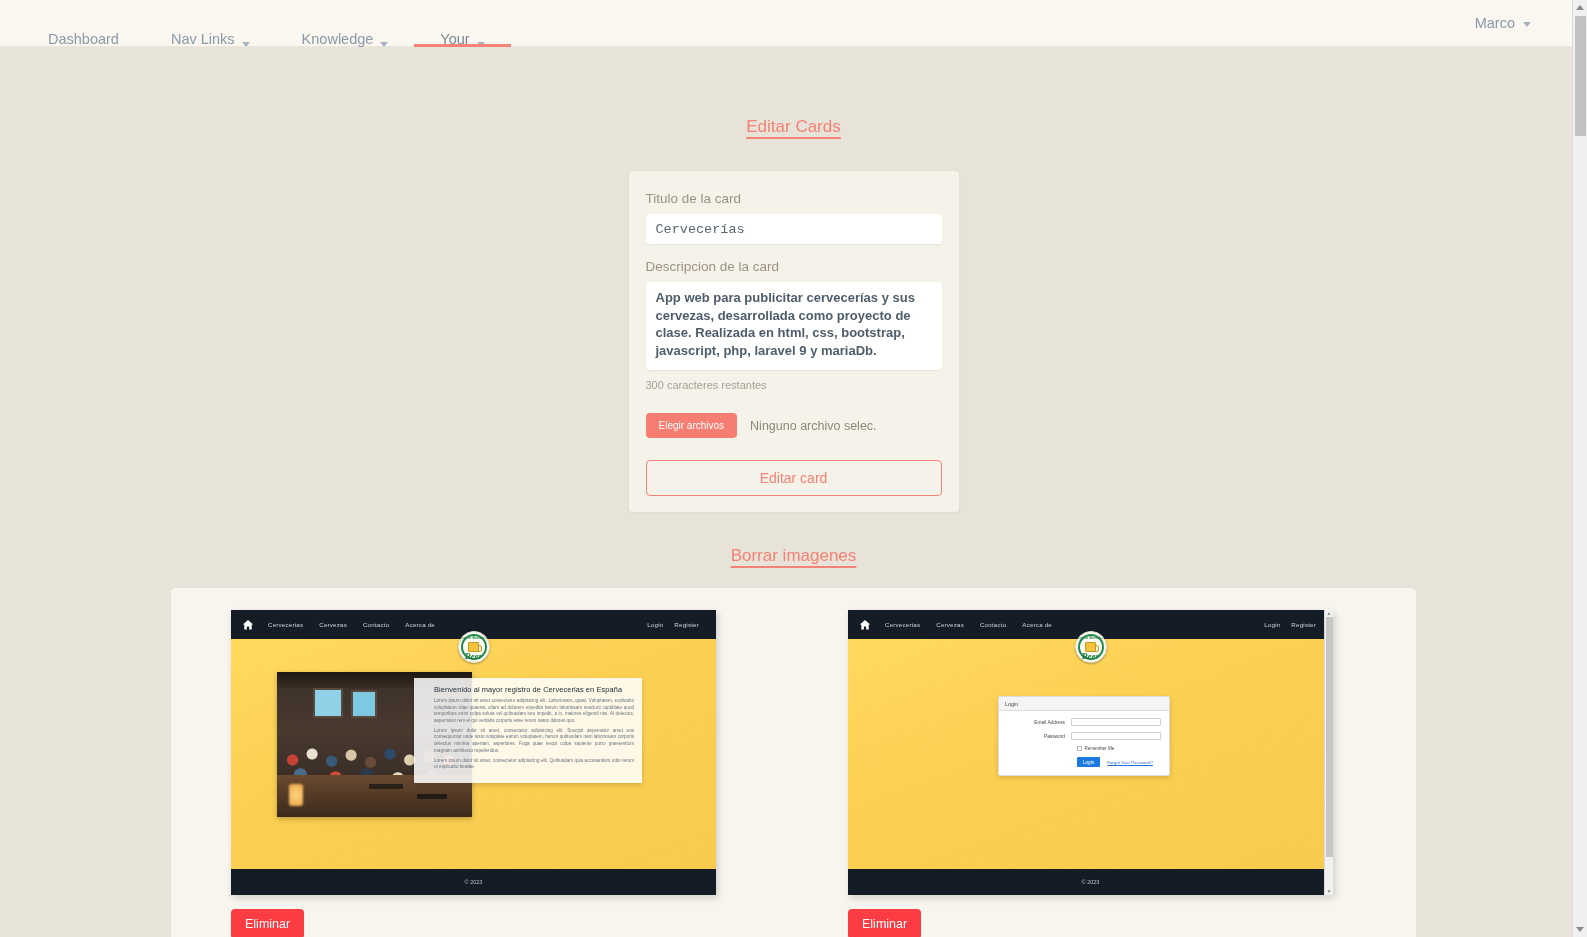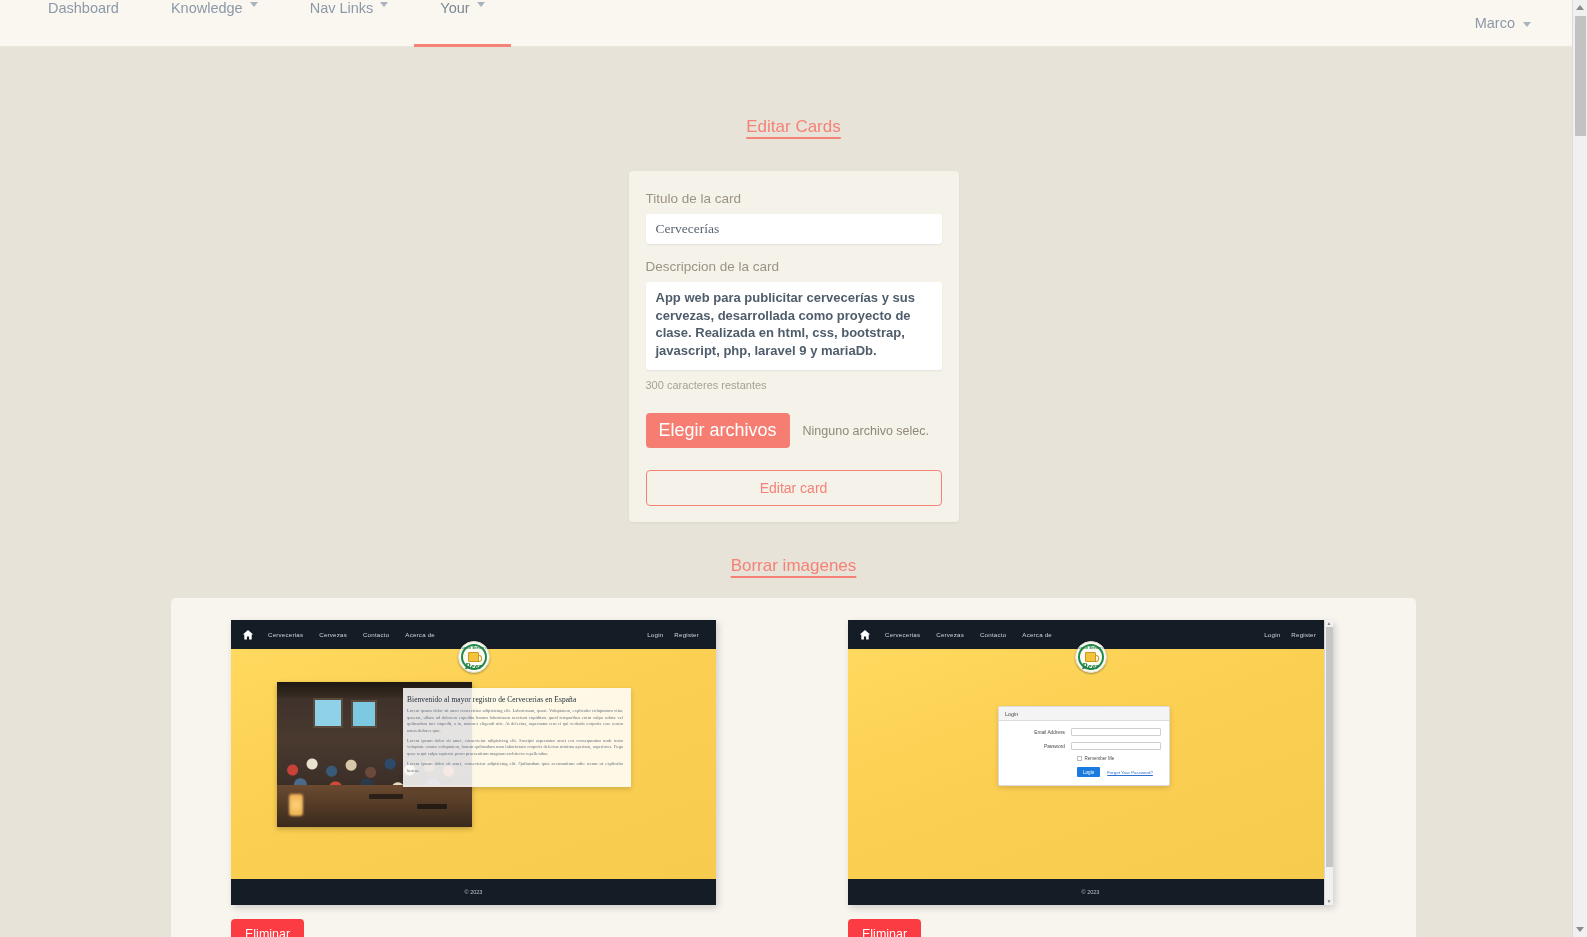--- a/index.html
+++ b/index.html
@@ -18,21 +18,21 @@
     background: #faf7f1;
     display: flex;
     align-items: center;
     border-bottom: 1px solid #ece7dd;
   }
   .topnav-left { display: flex; align-items: center; height: 100%; padding-left: 22px; }
   .nav-item {
     position: relative;
     height: 47px;
     display: flex;
-    align-items: flex-start;
+    align-items: flex-end;
     gap: 7px;
     padding: 0 26px;
     font-size: 14.5px;
     color: #8b99a8;
     cursor: pointer;
     white-space: nowrap;
   }
   .nav-item.active { color: #7d8893; }
   .nav-item.active::after {
     content: "";
@@ -133,21 +133,21 @@
     color: #9b9384;
     margin-bottom: 8px;
   }
   .text-input {
     width: 100%;
     height: 30px;
     background: #ffffff;
     border: none;
     border-radius: 3px;
     padding: 0 10px;
-    font-family: Liberation Serif, serif;
+    font-family: Liberation Mono, monospace;
     font-size: 13.5px;
     color: #5a6672;
     box-shadow: 0 1px 2px rgba(0,0,0,0.07);
     outline: none;
   }
   .spacer-12 { height: 15px; }
   .textarea-input {
     width: 100%;
     height: 88px;
     background: #ffffff;
@@ -175,21 +175,21 @@
     gap: 13px;
     margin-top: 22px;
   }
   .file-btn {
     background: #f67d72;
     color: #ffffff;
     border: none;
     border-radius: 4px;
     padding: 7px 13px;
     font-family: "Liberation Sans", sans-serif;
-    font-size: 18px;
+    font-size: 10px;
     cursor: pointer;
   }
   .file-status {
     font-size: 12.5px;
     color: #8f8878;
   }
   .submit-btn {
     display: block;
     width: 100%;
     margin-top: 22px;
@@ -389,26 +389,25 @@
   }
   .hero-photo .tbl1 { position:absolute; left:92px; bottom:28px; width:34px; height:5px; background:#2a2018; border-radius:1px;}
   .hero-photo .tbl2 { position:absolute; left:140px; bottom:18px; width:30px; height:5px; background:#241b14; border-radius:1px;}
   .hero-photo .ceil {
     position:absolute; left:0; right:0; top:0; height:16px;
     background: linear-gradient(180deg,#1d1712,#3a2e24);
   }
 
   .hero-card {
     position: absolute;
-    left: 172px; top: 39px;
+    left: 183px; top: 39px;
     width: 228px;
     background: rgba(255,255,255,0.86);
-    padding: 7px 8px 9px 4px;
+    padding: 7px 8px 9px 20px;
     box-shadow: 0 2px 5px rgba(0,0,0,0.16);
-    font-family: Liberation Serif, serif;
   }
   .hero-card h3 {
     font-size: 7.4px;
     font-weight: normal;
     color: #1a2733;
     margin-bottom: 4px;
     letter-spacing: 0.1px;
     white-space: nowrap;
   }
   .hero-card p {
@@ -483,26 +482,26 @@
 <body>
 
 <div class="topnav">
   <div class="topnav-left">
 
     <div class="nav-item">
       <span>Dashboard</span>
     </div>
 
     <div class="nav-item">
-      <span>Knowledge</span>
+      <span>Nav Links</span>
       <span class="caret"></span>
     </div>
 
     <div class="nav-item">
-      <span>Nav Links</span>
+      <span>Knowledge</span>
       <span class="caret"></span>
     </div>
 
     <div class="nav-item active">
       <span>Your</span>
       <span class="caret"></span>
     </div>
 
   </div>
 

